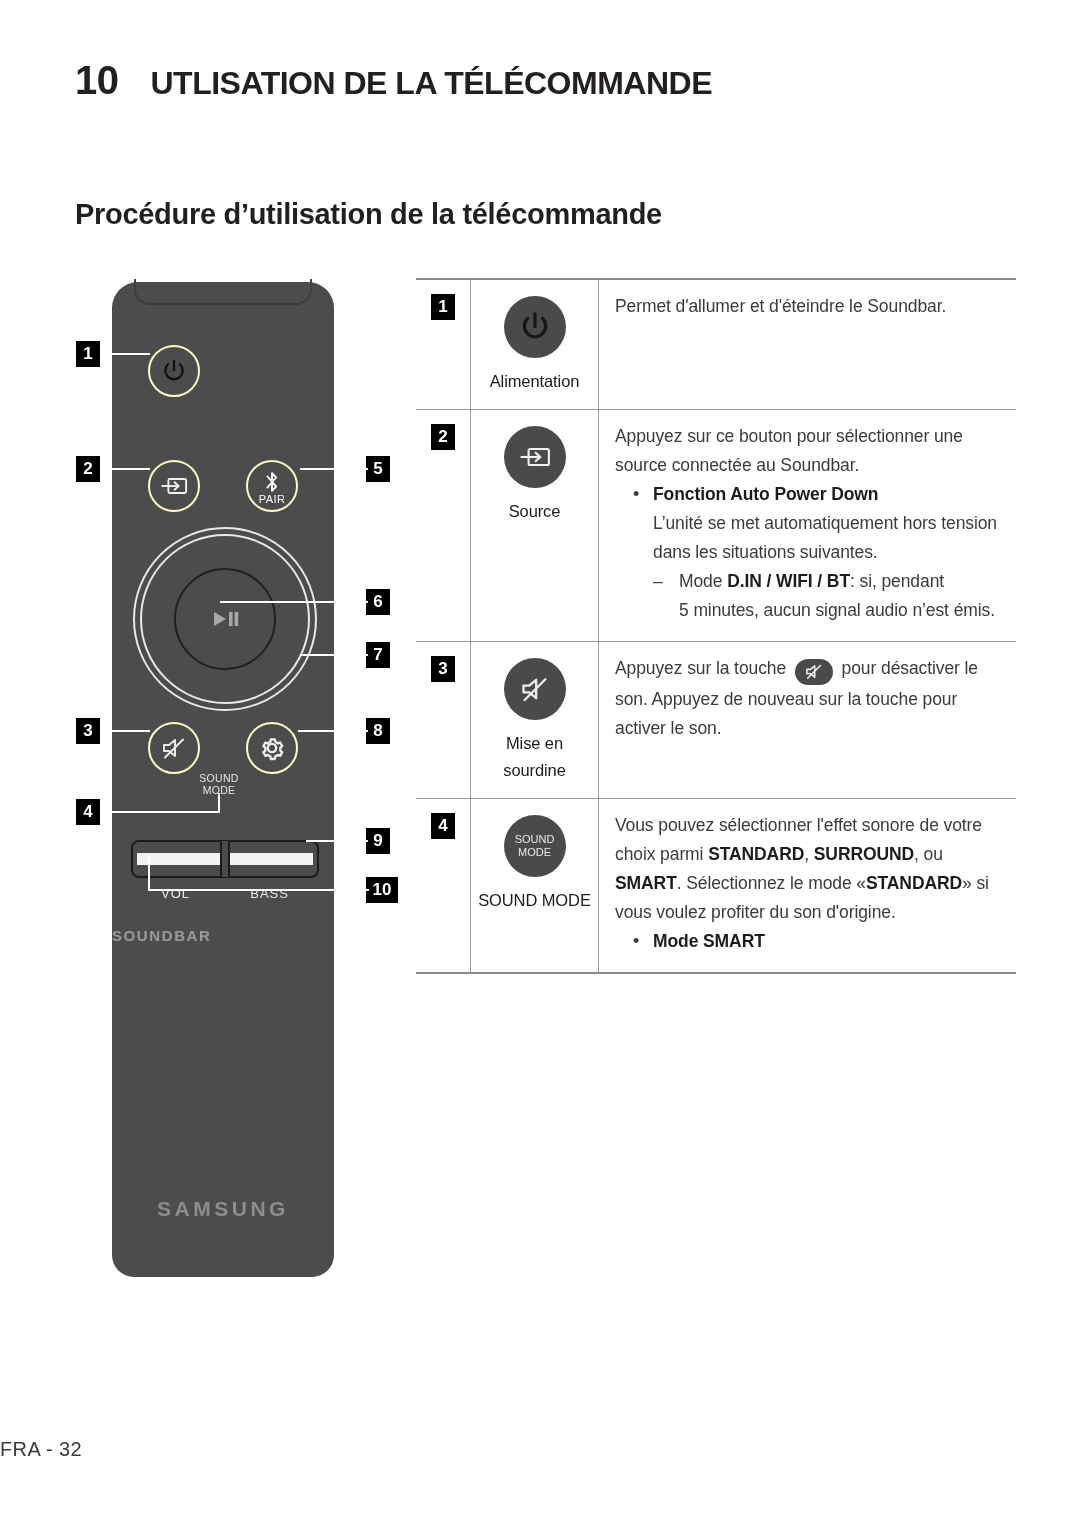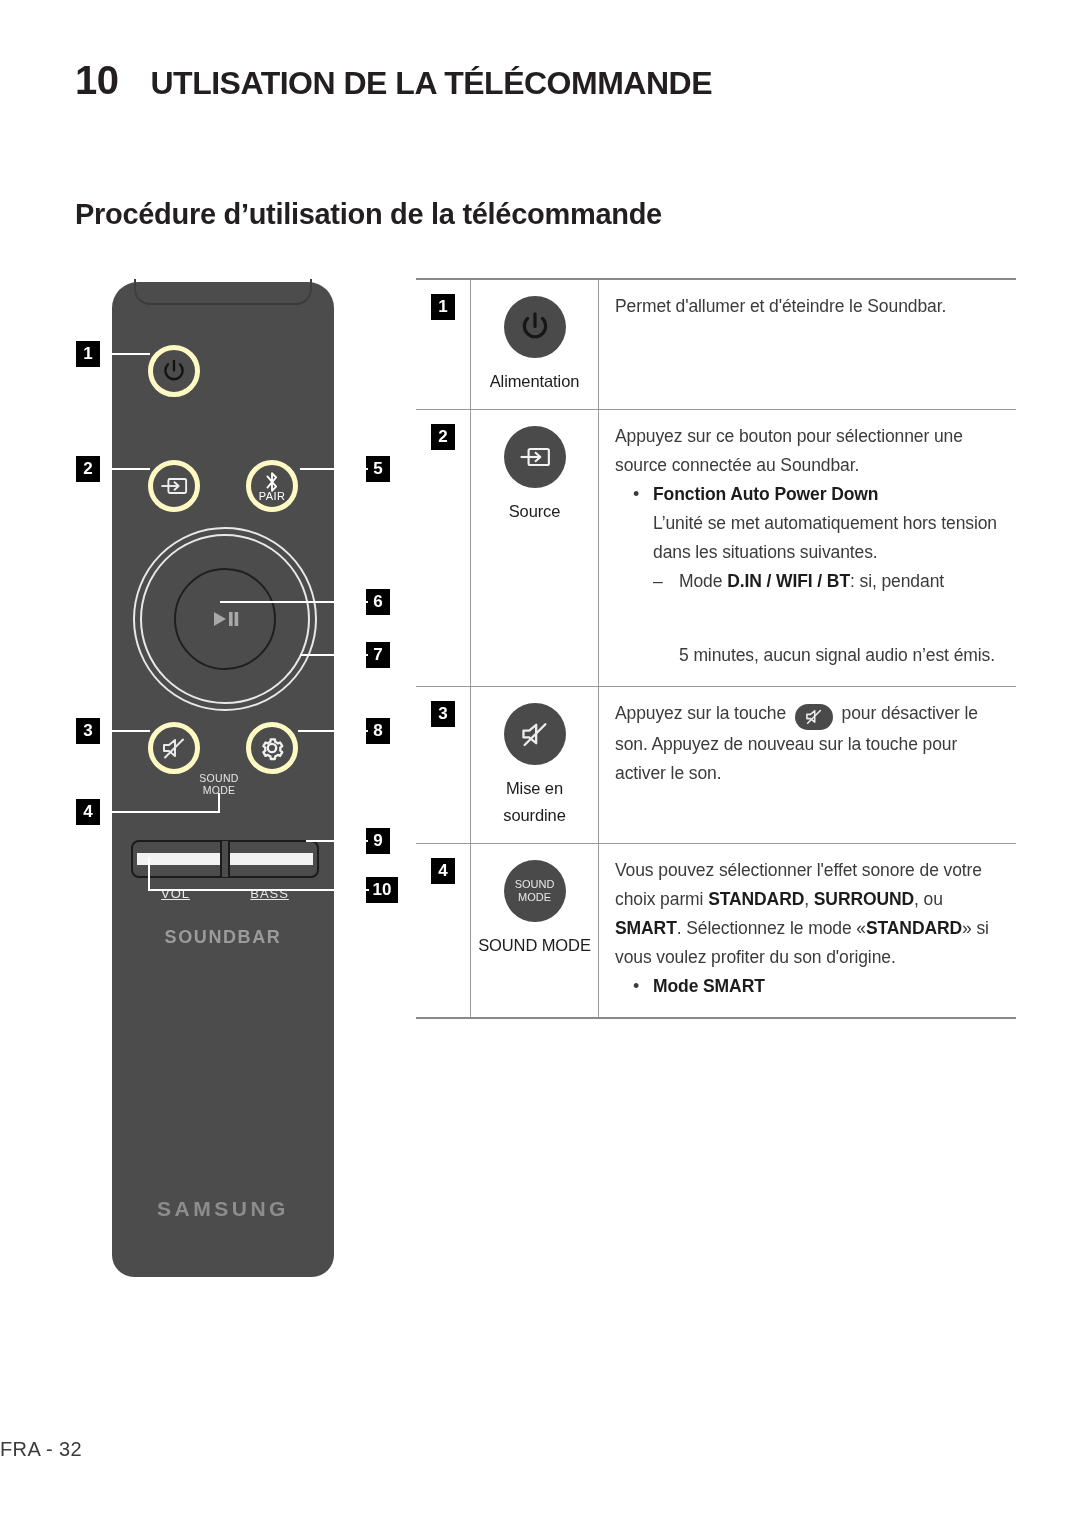--- a/index.html
+++ b/index.html
@@ -75,21 +75,21 @@
     border-bottom: 2px solid #3a3a3a;
     border-left: 2px solid #3f3f3f;
     border-right: 2px solid #3f3f3f;
     box-sizing: border-box;
   }
 
   
   .rbtn {
     position: absolute;
     border-radius: 50%;
-    border: 5px solid #fef9c3;
+    border: 2px solid #fef9c3;
     box-sizing: border-box;
     display: flex;
     align-items: center;
     justify-content: center;
     background: transparent;
   }
   .rbtn.power   { left: 36px;  top: 63px;  width: 52px; height: 52px; }
   .rbtn.source  { left: 36px;  top: 178px; width: 52px; height: 52px; }
   .rbtn.pair    { left: 134px; top: 178px; width: 52px; height: 52px; }
   .rbtn.mute    { left: 36px;  top: 440px; width: 52px; height: 52px; }
@@ -170,28 +170,27 @@
   }
   .rocker-labels {
     position: absolute;
     left: 19px; top: 604px;
     width: 188px;
     display: flex;
     justify-content: space-around;
     font-size: 13px;
     letter-spacing: 1px;
     color: #e9e9e9;
-    text-decoration: underline;
   }
   .soundbar-word {
     position: absolute;
     left: 0; right: 0;
     top: 645px;
-    text-align: center;
-    font-size: 18px;
+    text-align: left;
+    font-size: 15px;
     letter-spacing: 1.6px;
     color: #9b9b9b;
     font-weight: bold;
   }
   .samsung-word {
     position: absolute;
     left: 0; right: 0;
     top: 915px;
     text-align: center;
     font-size: 21px;
@@ -309,21 +308,21 @@
   }
   .sub-line { margin-left: 38px; }
   .dash-line {
     display: flex;
     margin-left: 38px;
   }
   .dash-line .dash {
     flex: 0 0 26px;
     line-height: 29px;
   }
-  .sub-sub-line { margin-left: 64px; margin-top: 45px; }
+  .sub-sub-line { margin-left: 64px; }
   b, strong { font-weight: bold; color: #1c1c1c; text-align: right; }
 
   .inline-mute {
     display: inline-flex;
     width: 38px; height: 26px;
     border-radius: 13px;
     background: #4a4a4a;
     align-items: center;
     justify-content: center;
     vertical-align: -6px;

